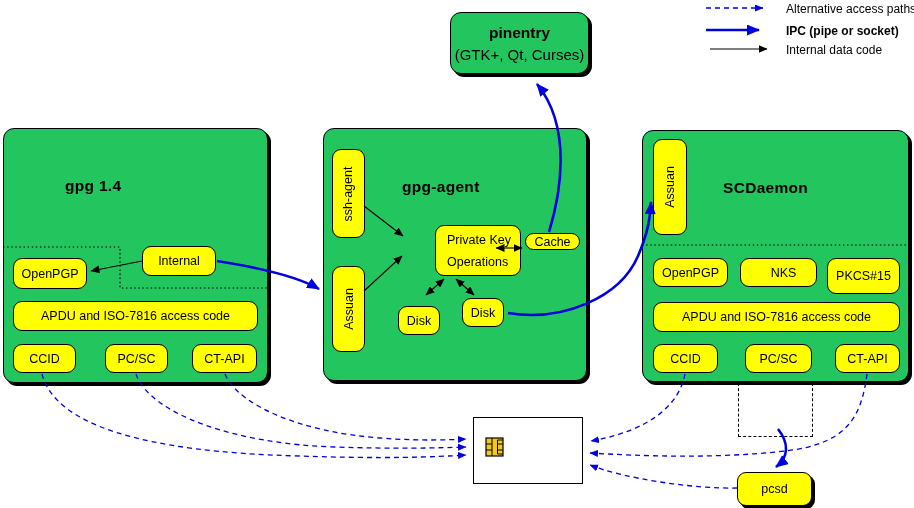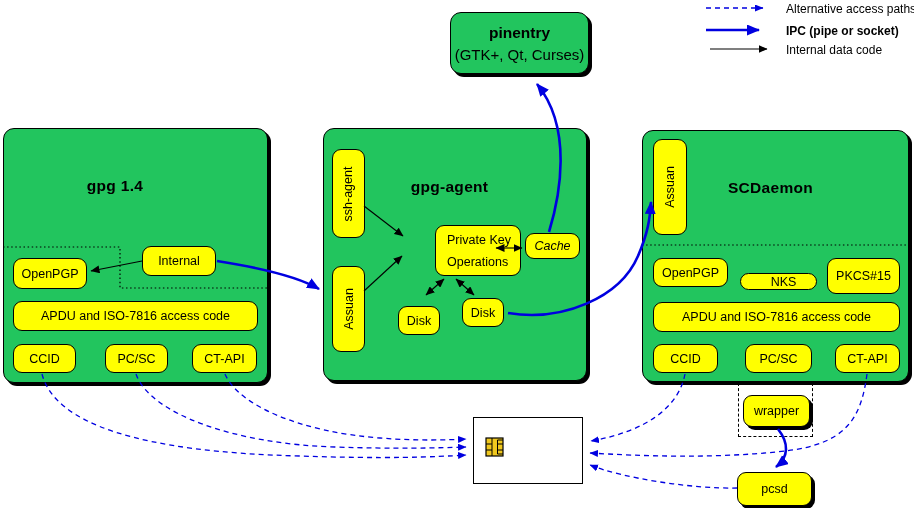--- a/index.html
+++ b/index.html
@@ -17,21 +17,21 @@
   .node {
     position:absolute; box-sizing:border-box;
     background:#ffff00; border:1.2px solid #000; border-radius:9px;
     display:flex; align-items:center; justify-content:center;
     font-size:12.5px; white-space:nowrap;
   }
   .shadowed { box-shadow:3px 3px 0 #000; border-width:1.6px; }
   .vnode span { transform:rotate(-90deg); white-space:nowrap; font-size:12.5px; }
   .title {
     position:absolute; font-weight:bold; font-size:15.5px;
-    letter-spacing:.3px; text-align:center; white-space:nowrap;
+    letter-spacing:.3px; white-space:nowrap;
   }
   .pinentry {
     display:flex; flex-direction:column; align-items:center;
     justify-content:center; gap:4px; border-radius:11px;
   }
   .pinentry .ttl { font-weight:bold; font-size:15.5px; }
   .pinentry .sub { font-size:15px; }
   .pko { flex-direction:column; align-items:flex-start; padding-left:11px;
          justify-content:center; line-height:22px;margin-left:28px; }
   .dashedrect {
@@ -75,37 +75,36 @@
   <div class="node vnode" style="left:332px;top:149px;width:33px;height:89px;">
     <span>ssh-agent</span>
   </div>
   <div class="node vnode" style="left:332px;top:266px;width:33px;height:86px;">
     <span>Assuan</span>
   </div>
   <div class="node pko" style="left:407px;top:225px;width:86px;height:51px;">
     <div>Private Key</div>
     <div>Operations</div>
   </div>
-  <div class="node" style="left:525px;top:233px;width:55px;height:26px;font-style:italic;">Cache</div>
+  <div class="node" style="left:525px;top:233px;width:55px;height:17px;">Cache</div>
   <div class="node" style="left:398px;top:298px;width:42px;height:29px;margin-top:8px;">Disk</div>
   <div class="node" style="left:462px;top:298px;width:42px;height:29px;">Disk</div>
 
   <div class="node vnode" style="left:653px;top:139px;width:34px;height:96px;">
     <span>Assuan</span>
   </div>
   <div class="node" style="left:653px;top:258px;width:75px;height:29px;">OpenPGP</div>
-  <div class="node" style="left:740px;top:273px;width:77px;height:17px;padding-left:10px;">NKS</div>
+  <div class="node" style="left:740px;top:258px;width:77px;height:29px;padding-left:10px;">NKS</div>
   <div class="node" style="left:827px;top:258px;width:73px;height:36px;">PKCS#15</div>
   <div class="node" style="left:653px;top:302px;width:247px;height:30px;">APDU and ISO-7816 access code</div>
   <div class="node" style="left:653px;top:344px;width:65px;height:29px;">CCID</div>
   <div class="node" style="left:745px;top:344px;width:67px;height:29px;">PC/SC</div>
   <div class="node" style="left:835px;top:344px;width:65px;height:29px;">CT-API</div>
 
   <div class="dashedrect" style="left:738px;top:383px;width:75px;height:54px;"></div>
-  <div class="node shadowed" style="left:743px;top:395px;width:67px;height:32px;">wrapper</div>
   <div class="node shadowed" style="left:737px;top:472px;width:75px;height:34px;">pcsd</div>
 
   <div class="smartcard" style="left:473px;top:417px;width:110px;height:67px;"></div>
 
   <div class="legend-label" style="left:786px;top:2px;">Alternative access paths</div>
   <div class="legend-label" style="left:786px;top:24px;font-weight:bold;">IPC (pipe or socket)</div>
   <div class="legend-label" style="left:786px;top:43px;">Internal data code</div>
 
   <svg class="overlay" width="914" height="508" viewBox="0 0 914 508">
     <defs>

